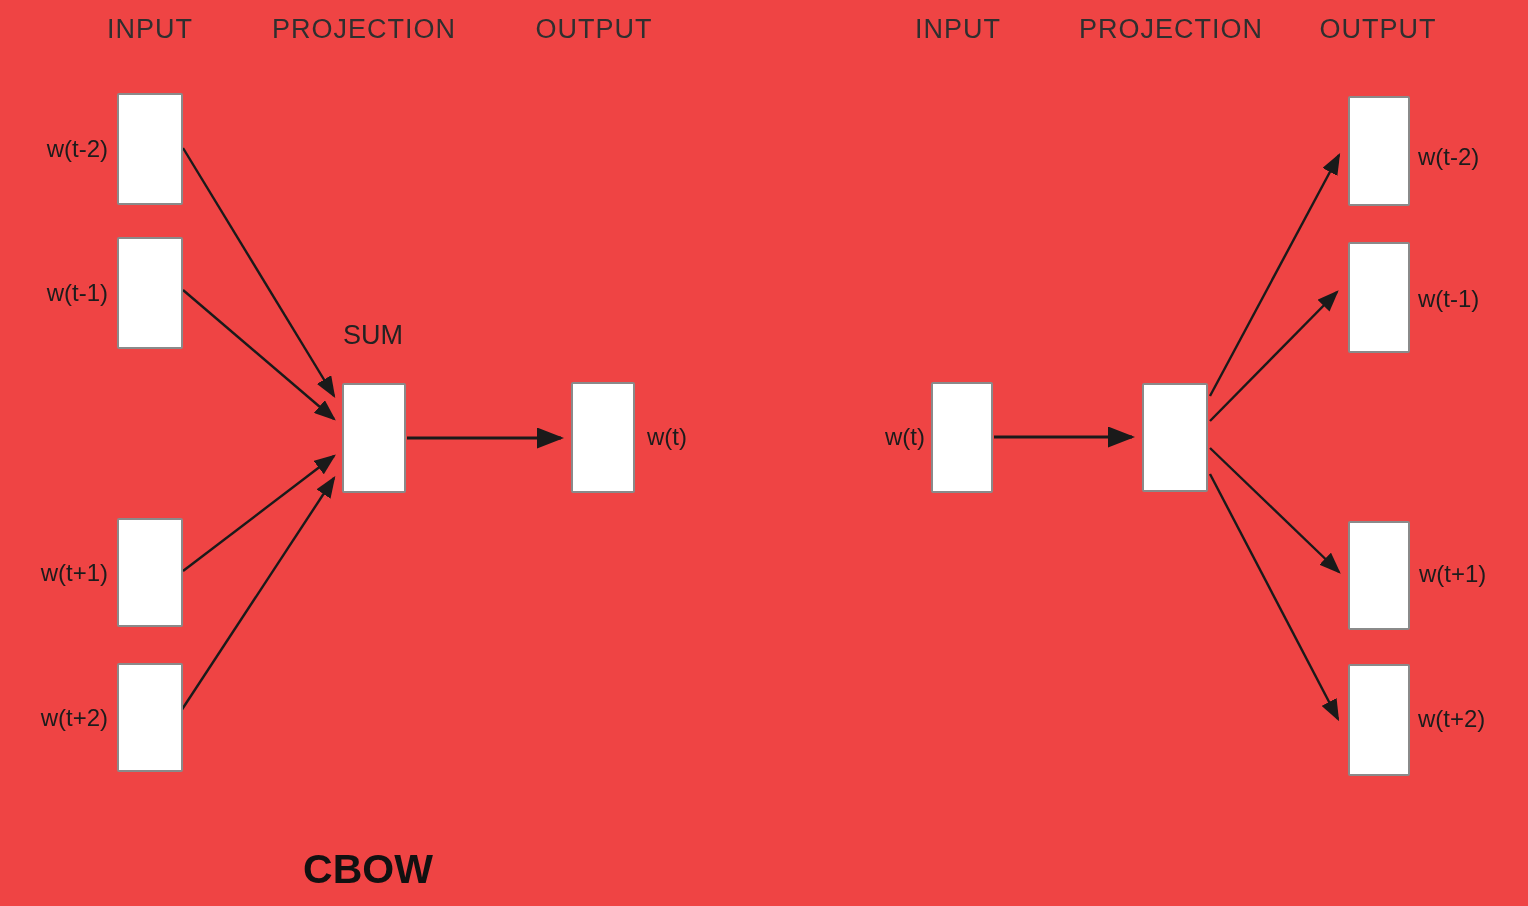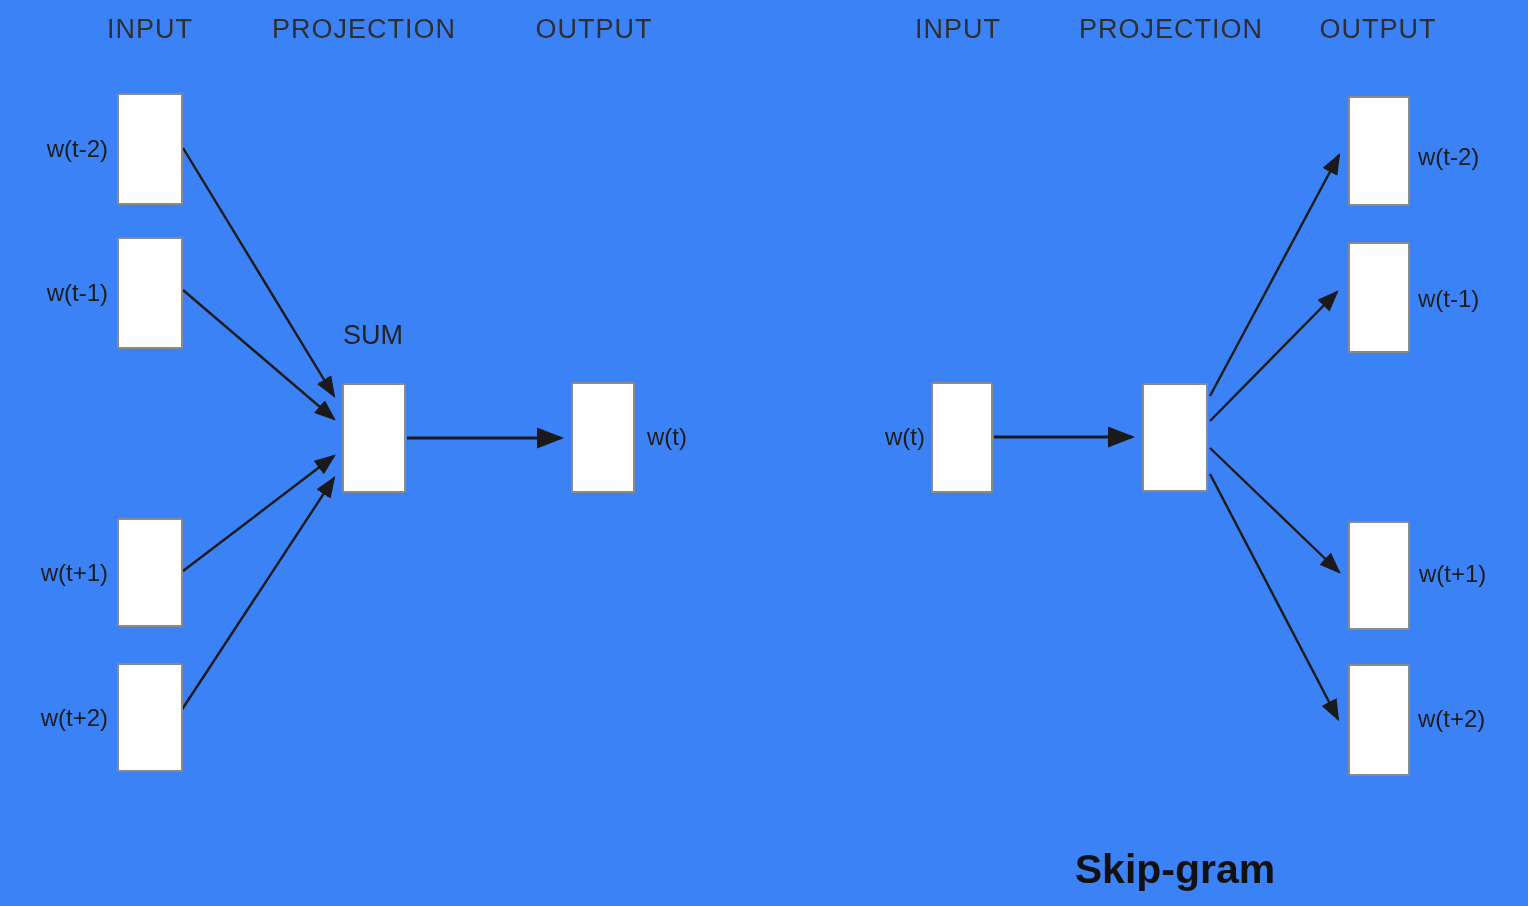--- a/index.html
+++ b/index.html
@@ -4,21 +4,21 @@
 <style>
   html, body {
     margin: 0;
     padding: 0;
     background: #ffffff;
   }
   .canvas {
     position: relative;
     width: 1528px;
     height: 906px;
-    background: #3b82f6;
+    background: #ef4444;
     font-family: "Liberation Sans", sans-serif;
     overflow: hidden;
   }
   .arrow-layer {
     position: absolute;
     left: 0;
     top: 0;
     width: 1528px;
     height: 906px;
   }
@@ -117,35 +117,35 @@
   <div class="w-label right-align" style="left:108px; top:293px;">w(t-1)</div>
   <div class="w-label right-align" style="left:108px; top:573px;">w(t+1)</div>
   <div class="w-label right-align" style="left:108px; top:718px;">w(t+2)</div>
 
   <div class="sum-label" style="left:373px; top:320px;">SUM</div>
   <div class="box" style="left:342px; top:383px; width:64px; height:110px;"></div>
 
   <div class="box" style="left:571px; top:382px; width:64px; height:111px;"></div>
   <div class="w-label left-align" style="left:647px; top:437px;">w(t)</div>
 
+  <div class="title" style="left:368px;">CBOW</div>
 
   <div class="col-label" style="left:958px;">INPUT</div>
   <div class="col-label" style="left:1171px;">PROJECTION</div>
   <div class="col-label" style="left:1378px;">OUTPUT</div>
 
   <div class="w-label right-align" style="left:925px; top:437px;">w(t)</div>
   <div class="box" style="left:931px; top:382px; width:62px; height:111px;"></div>
 
   <div class="box" style="left:1142px; top:383px; width:66px; height:109px;"></div>
 
   <div class="box" style="left:1348px; top:96px;  width:62px; height:110px;"></div>
   <div class="box" style="left:1348px; top:242px; width:62px; height:111px;"></div>
   <div class="box" style="left:1348px; top:521px; width:62px; height:109px;"></div>
   <div class="box" style="left:1348px; top:664px; width:62px; height:112px;"></div>
 
   <div class="w-label left-align" style="left:1418px; top:157px;">w(t-2)</div>
   <div class="w-label left-align" style="left:1418px; top:299px;">w(t-1)</div>
   <div class="w-label left-align" style="left:1419px; top:574px;">w(t+1)</div>
   <div class="w-label left-align" style="left:1418px; top:719px;">w(t+2)</div>
 
-  <div class="title" style="left:1175px;">Skip-gram</div>
 
 </div>
 
 </body></html>

